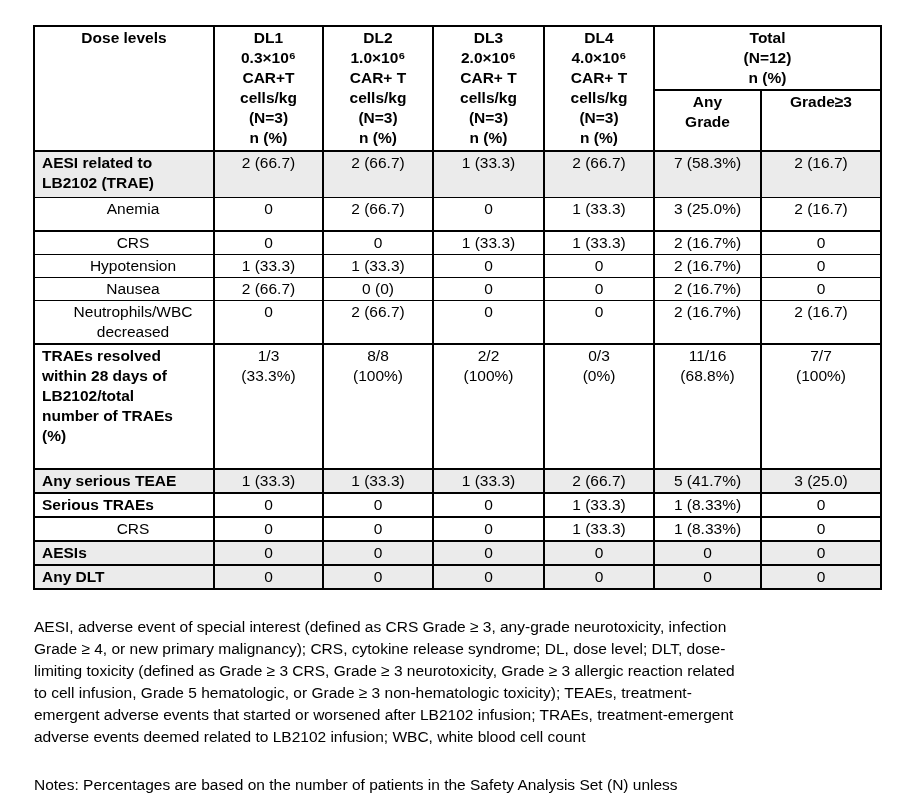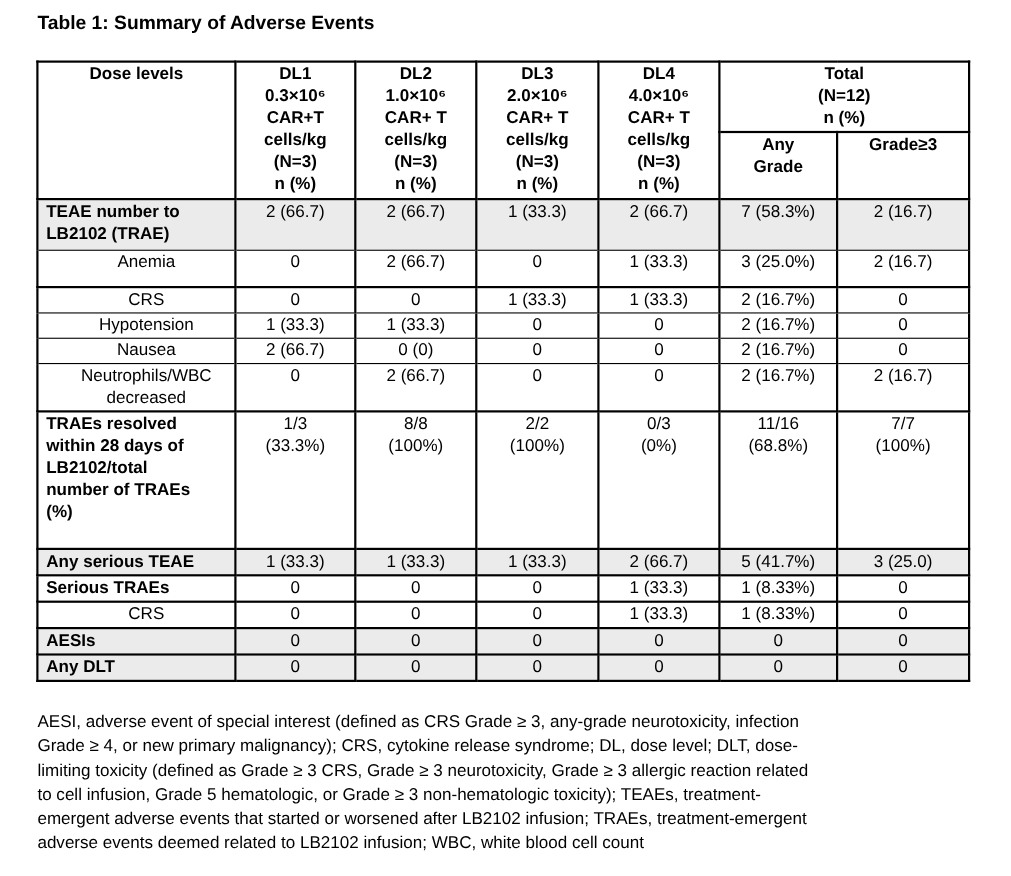--- a/index.html
+++ b/index.html
@@ -53,21 +53,20 @@
     font-size:15.5px; line-height:22px;
     white-space:pre-line;
   }
   .notes { margin-top:4px; }
 </style>
 </head>
 <body>
 
 <div class="page">
 
-  <div class="title">Table 1: Summary of Adverse Events</div>
 
   <table class="aetable">
     <colgroup>
       <col style="width:180px">
         <col style="width:109px">
         <col style="width:110px">
       <col style="width:111px">
         <col style="width:110px">
         <col style="width:107px">
       <col style="width:120px">
@@ -104,21 +103,21 @@
 n (%)</th>
       </tr>
       <tr class="hr2">
         <th>Any
 Grade</th>
         <th>Grade≥3</th>
       </tr>
     </thead>
     <tbody>
       <tr class="h-r1 shade bb-thin">
-        <td class="lbl">TEAE number to
+        <td class="lbl">AESI related to
 LB2102 (TRAE)</td>
         <td>2 (66.7)</td>
         <td>2 (66.7)</td>
         <td>1 (33.3)</td>
         <td>2 (66.7)</td>
         <td>7 (58.3%)</td>
         <td>2 (16.7)</td>
       </tr>
       <tr class="h-r2 tb-thin">
         <td class="lbl reg ind">Anemia</td>

